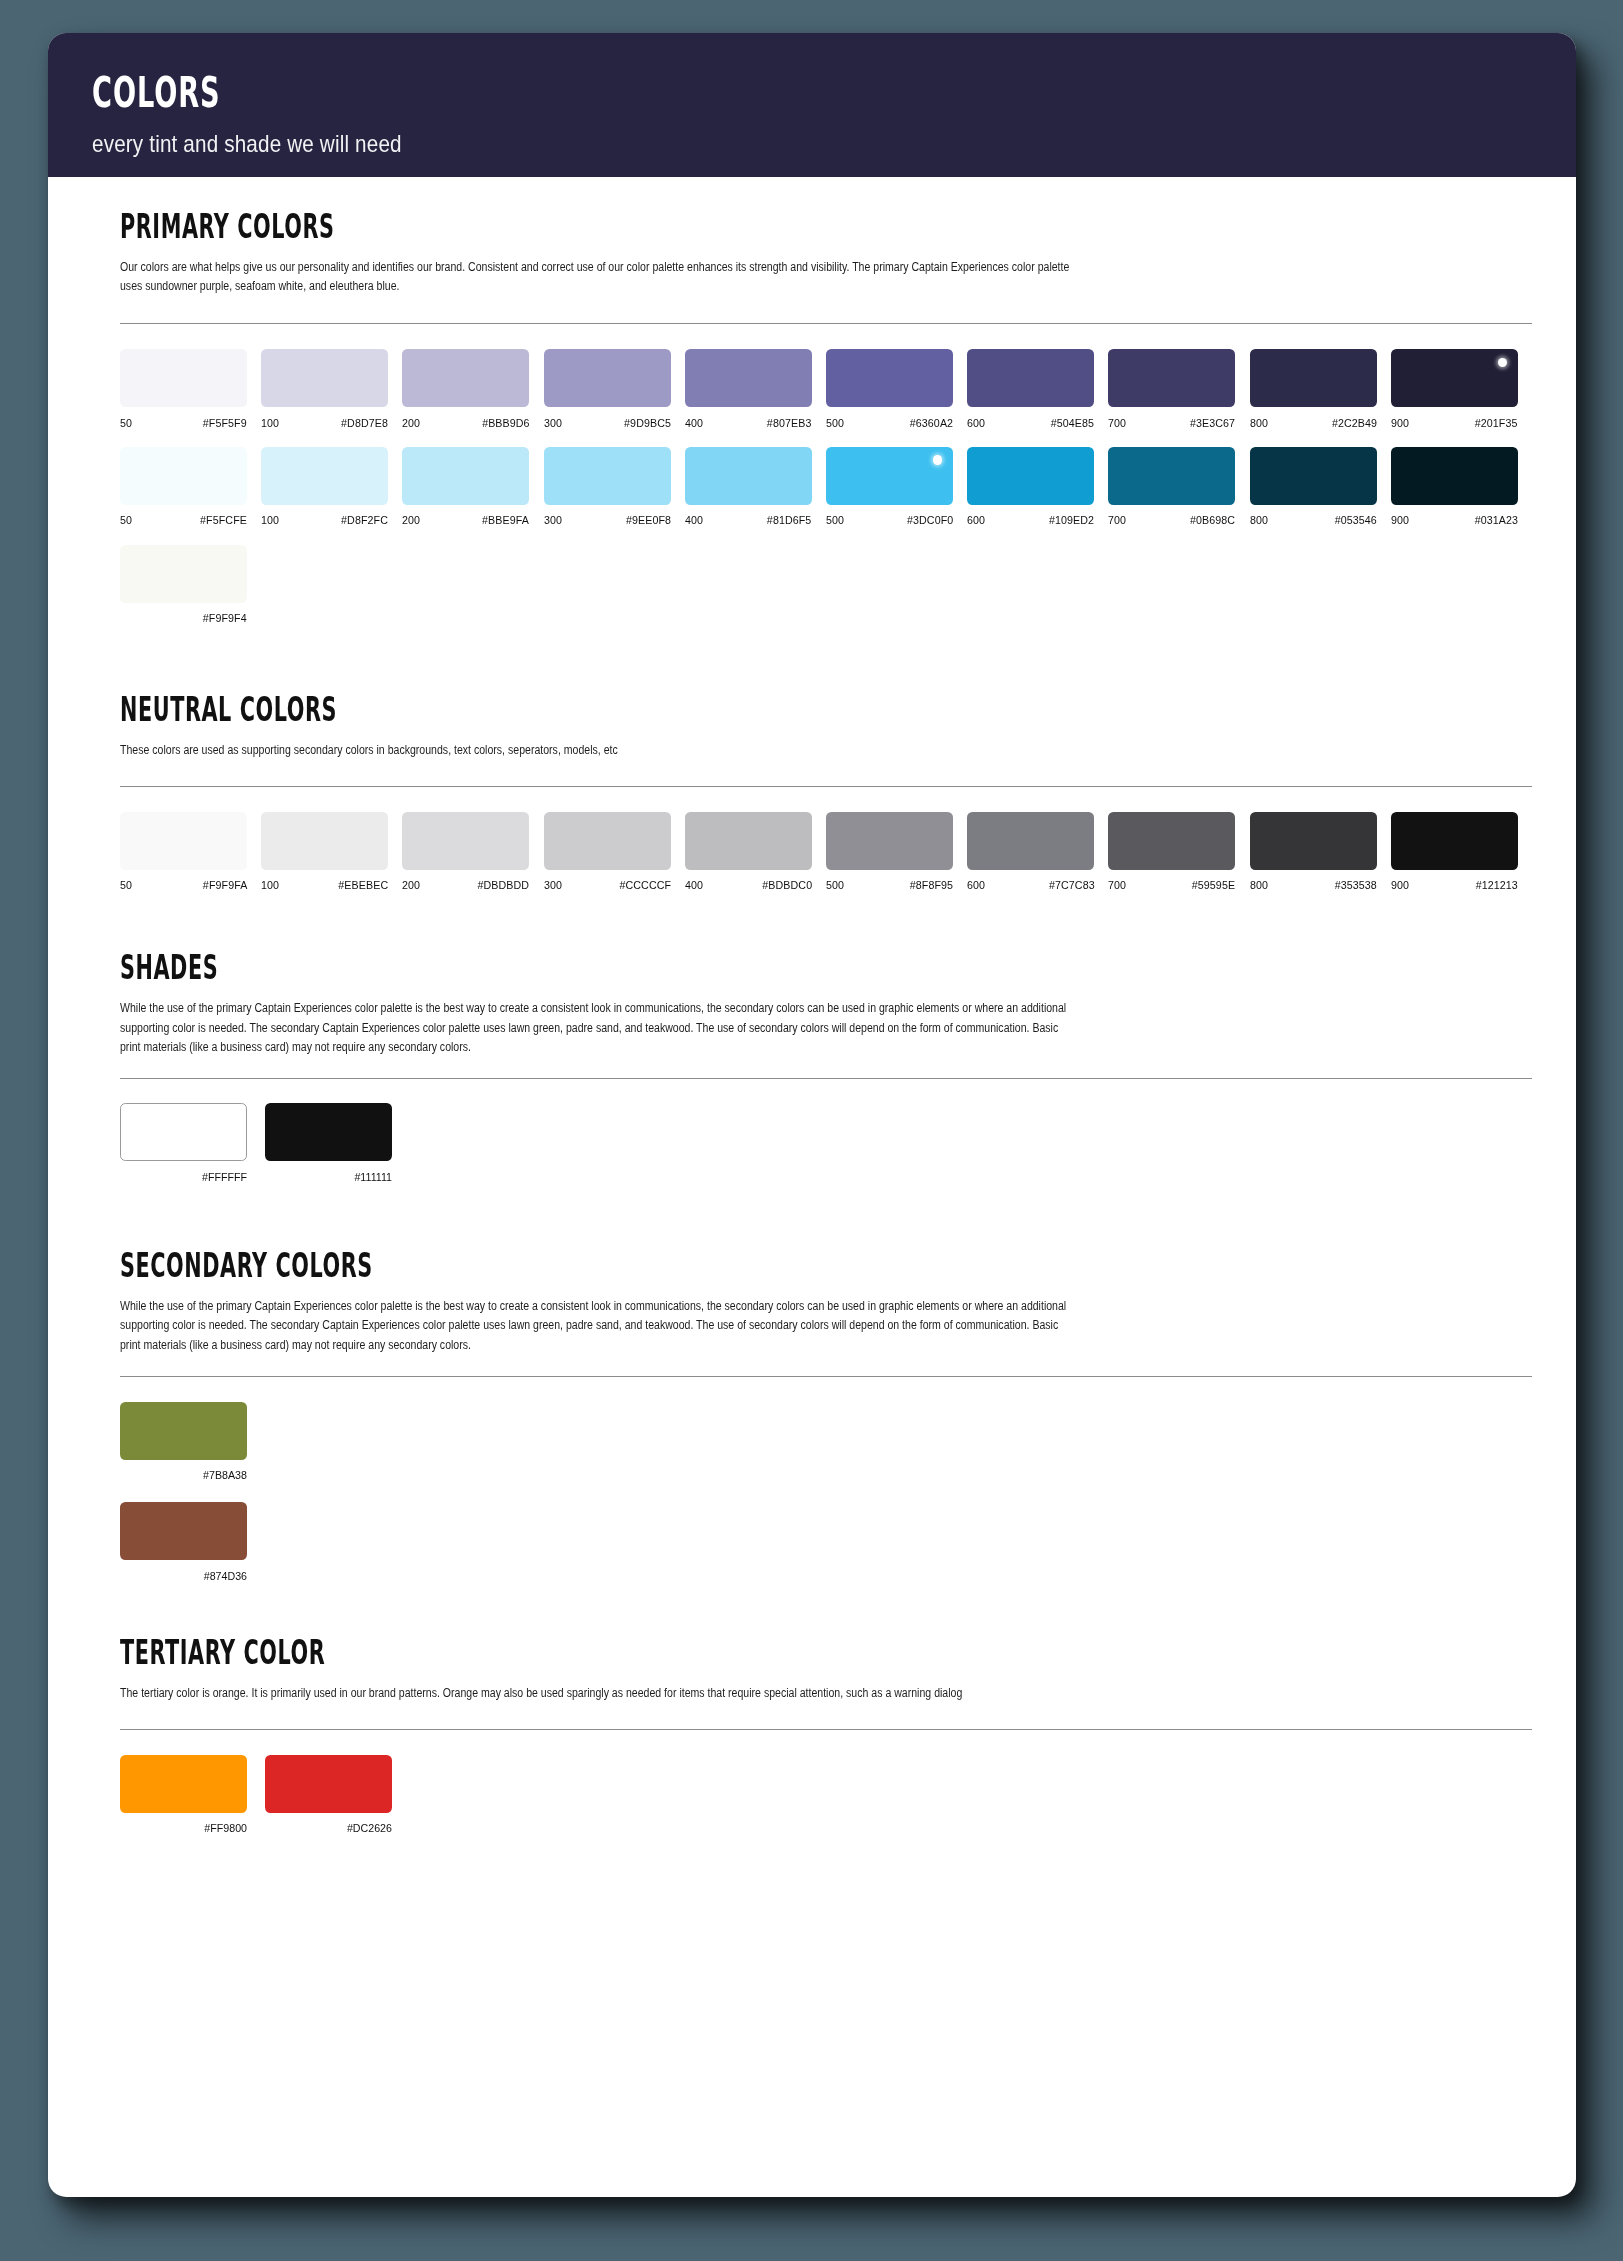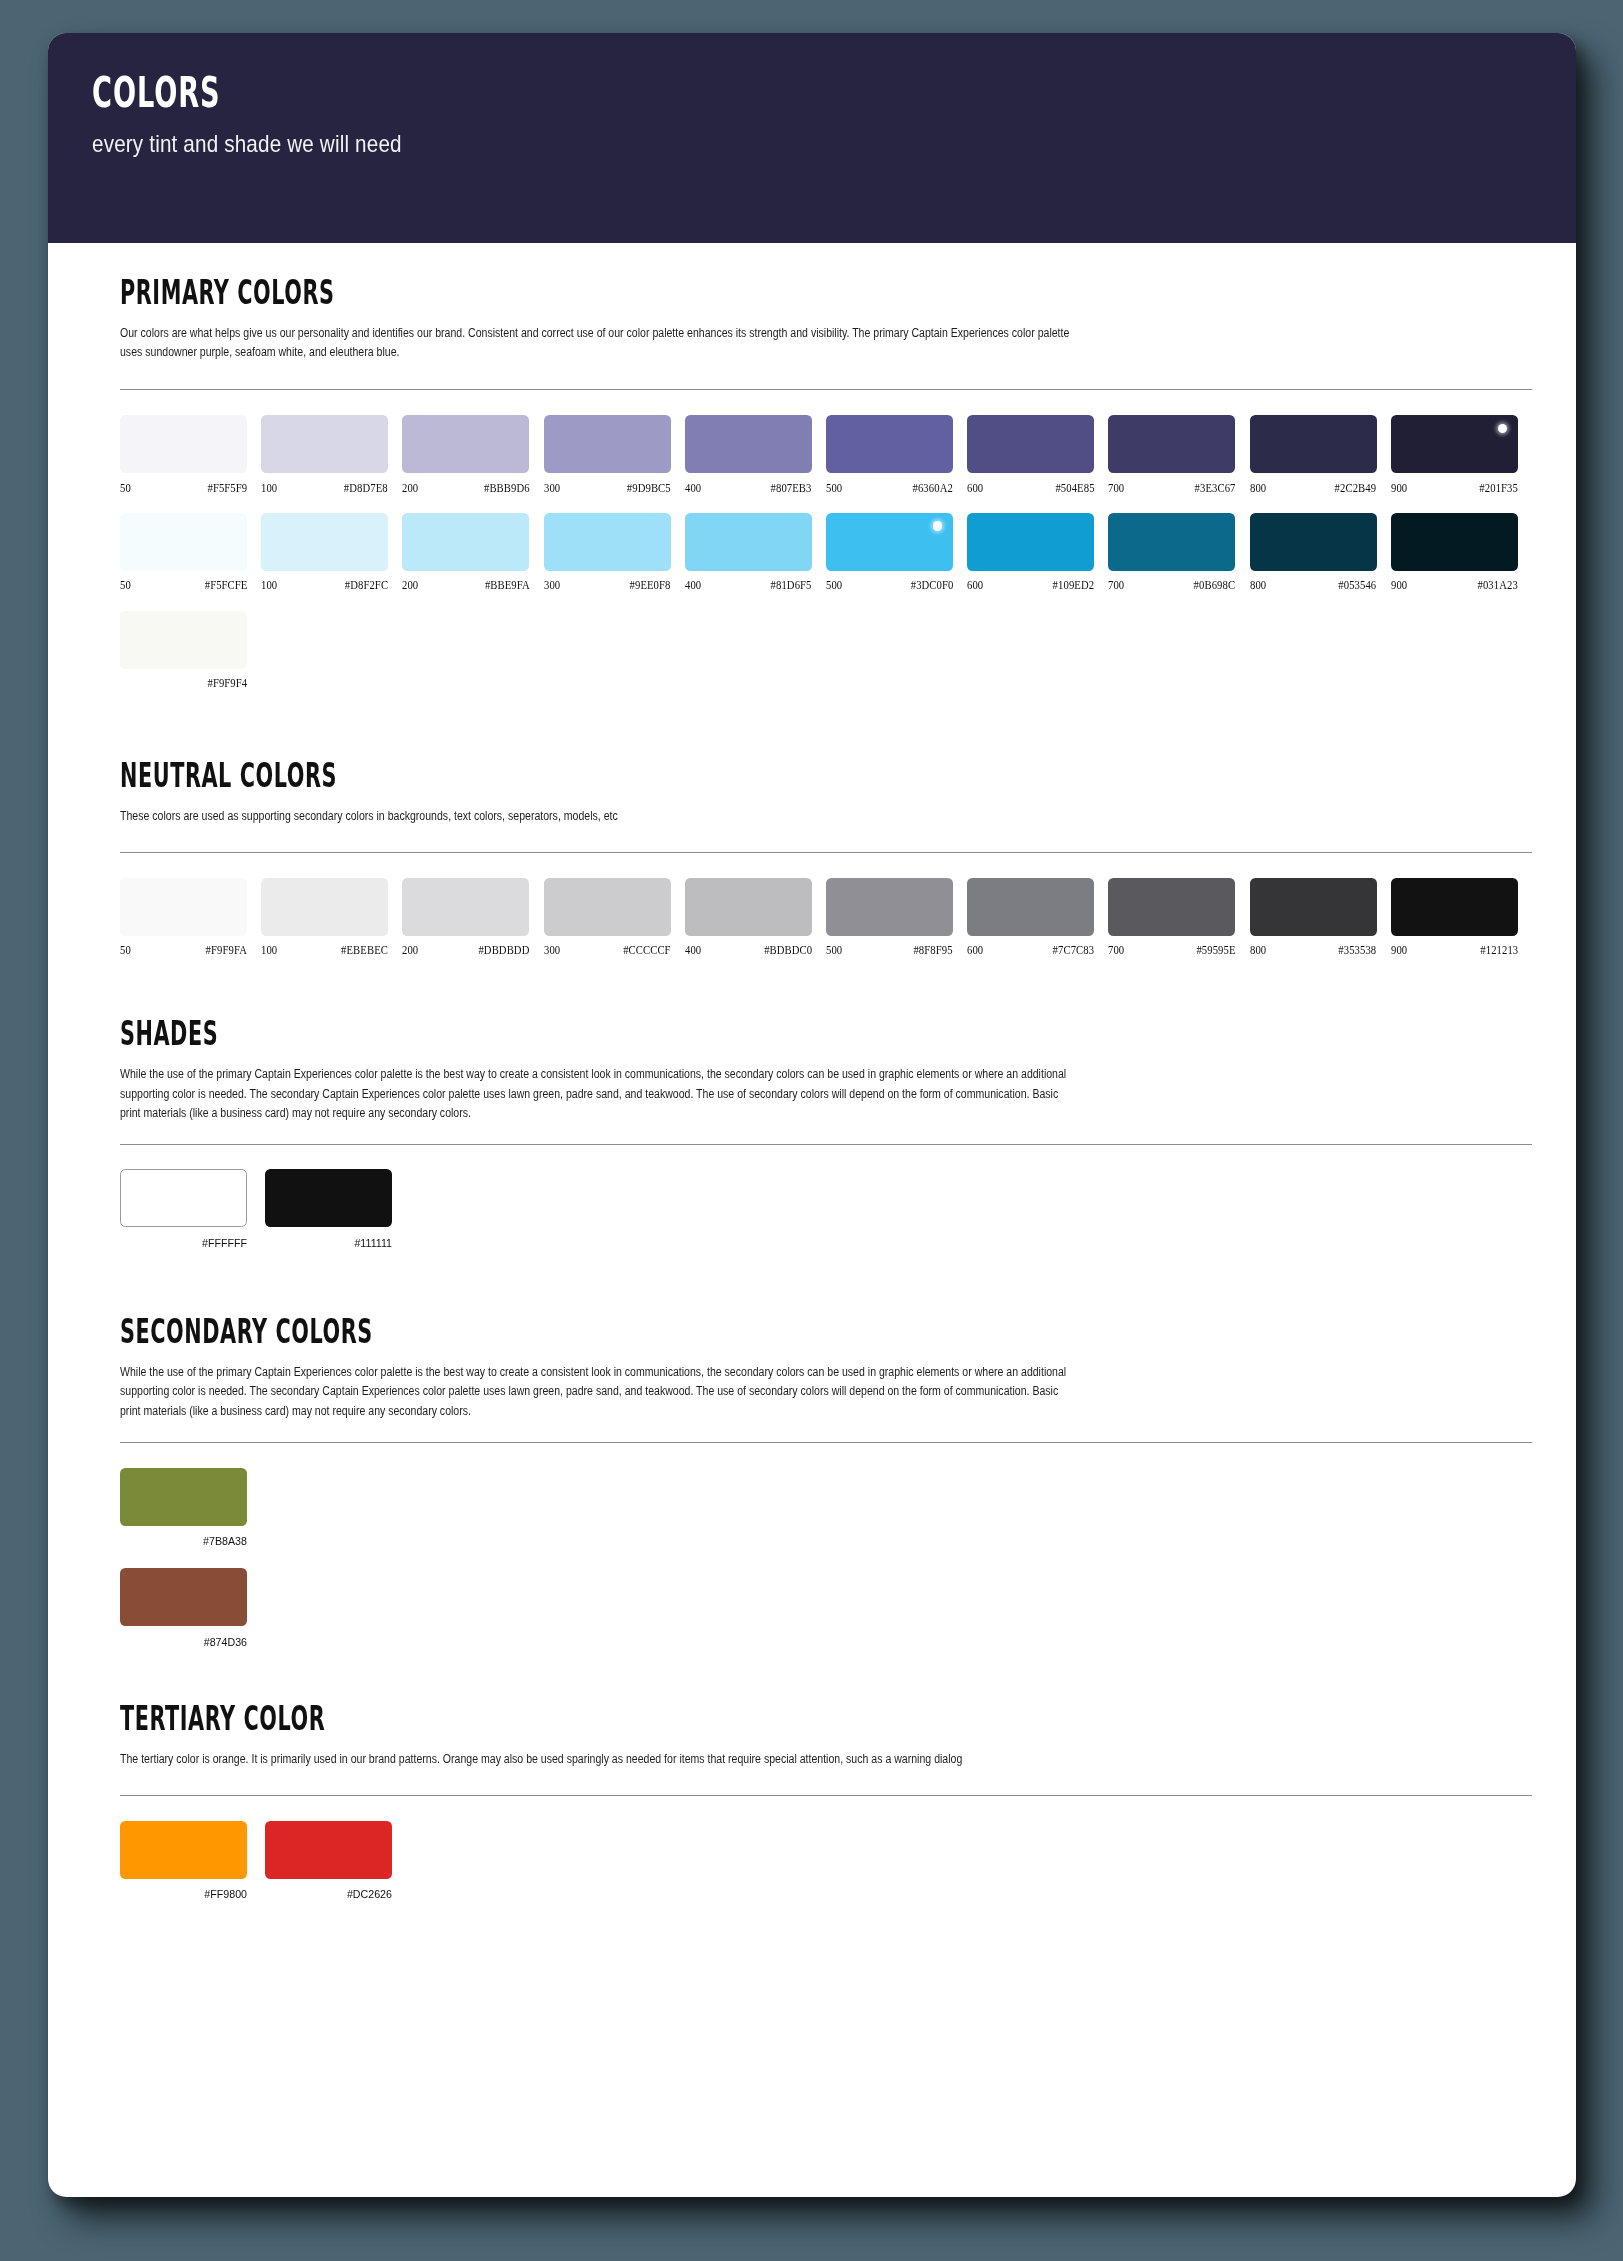--- a/index.html
+++ b/index.html
@@ -21,21 +21,21 @@
     height: 2164px;
     background: #ffffff;
     border-radius: 18.3px;
     box-shadow: 18.3px 21.5px 32px rgba(0,0,0,0.62),
                 5.4px 7.5px 14px rgba(0,0,0,0.40);
     overflow: hidden;
   }
 
   
   .banner {
-    height: 210px;
+    height: 144px;
     background: #262441;
     padding: 39px 0 0 44px;
   }
   .banner-title {
     color: #ffffff;
     font-family: "Liberation Sans Narrow", "DejaVu Sans Condensed", "Liberation Sans", sans-serif;
     font-size: 42px;
     font-weight: 700;
     letter-spacing: 1.3px;
     line-height: 1;
@@ -85,21 +85,20 @@
   .rule {
     height: 1.1px;
     background: #8c8c8c;
     width: 100%;
   }
 
   
   .swatch-row {
     display: flex;
     gap: 0;
-    font-family: Liberation Serif, serif;
   }
   .swatch-cell {
     width: 145px;
     margin-right: 0;
   }
   .swatch-box {
     width: 127px;
     height: 58px;
     border-radius: 5.4px;
     position: relative;

